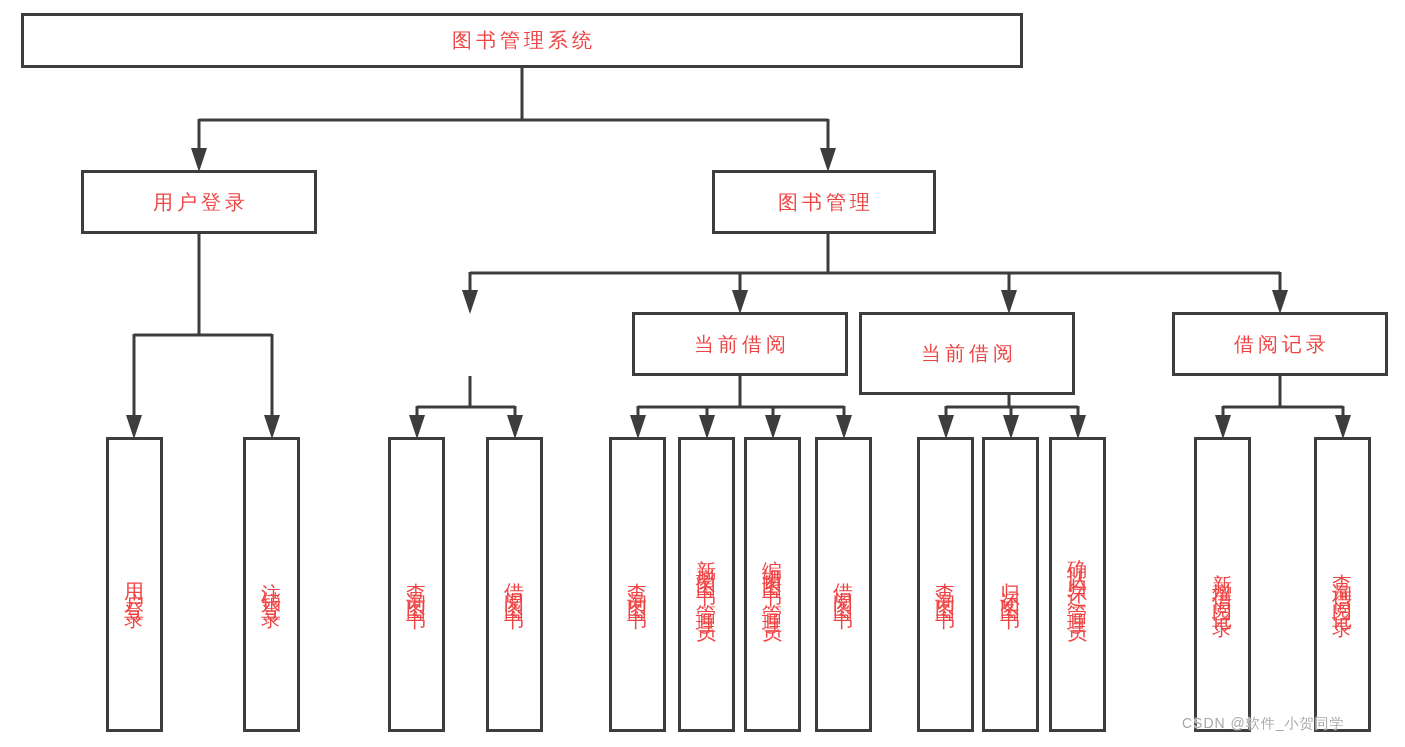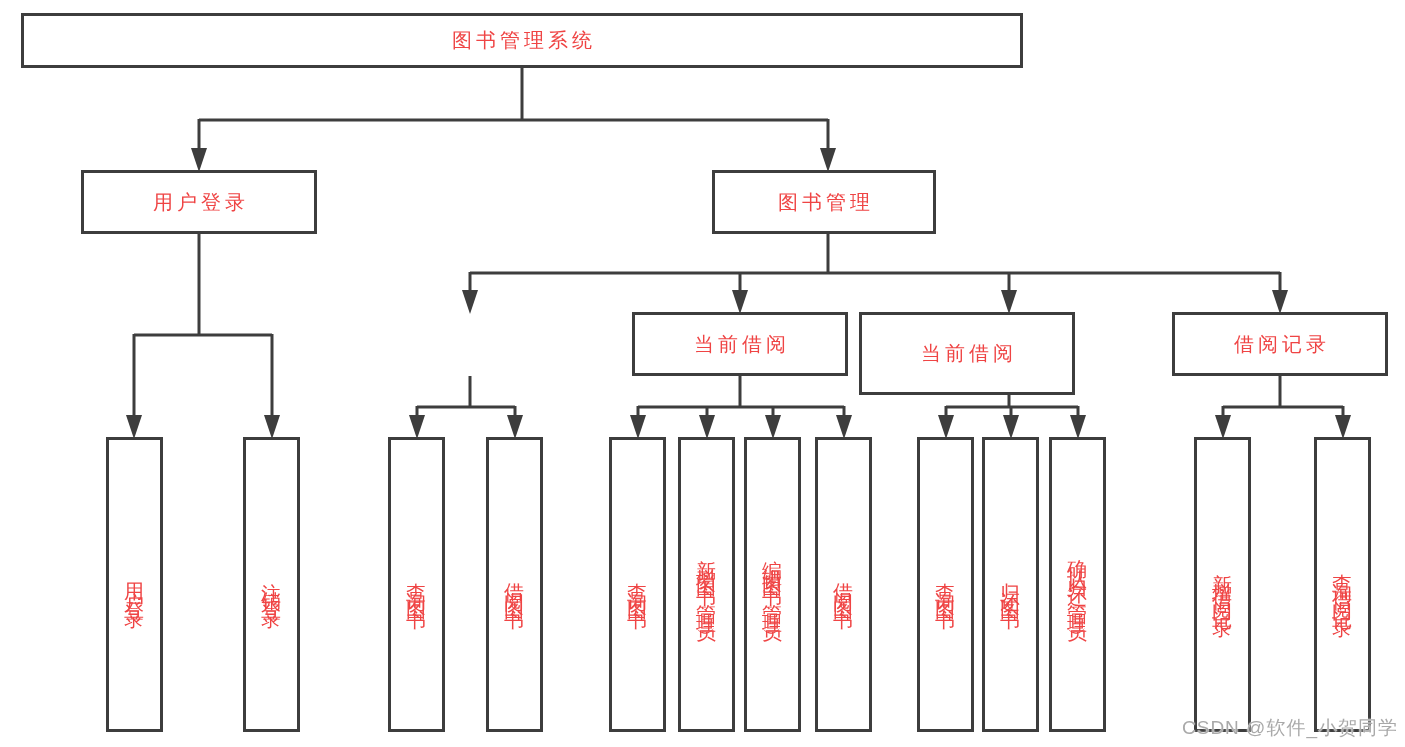--- a/index.html
+++ b/index.html
@@ -40,21 +40,21 @@
     writing-mode: vertical-rl;
     text-orientation: mixed;
     font-size: 20px;
     letter-spacing: 9px;
     line-height: 1;
   }
   #watermark {
     position: absolute;
     left: 1182px;
     top: 715px;
-    font-size: 19px;
+    font-size: 14px;
     color: #a9a9a9;
     letter-spacing: 1px;
     white-space: nowrap;
     text-shadow: 0 0 2px #ffffff, 0 0 1px #ffffff;
     z-index: 5;
   }
 </style>
 </head>
 <body>
 

